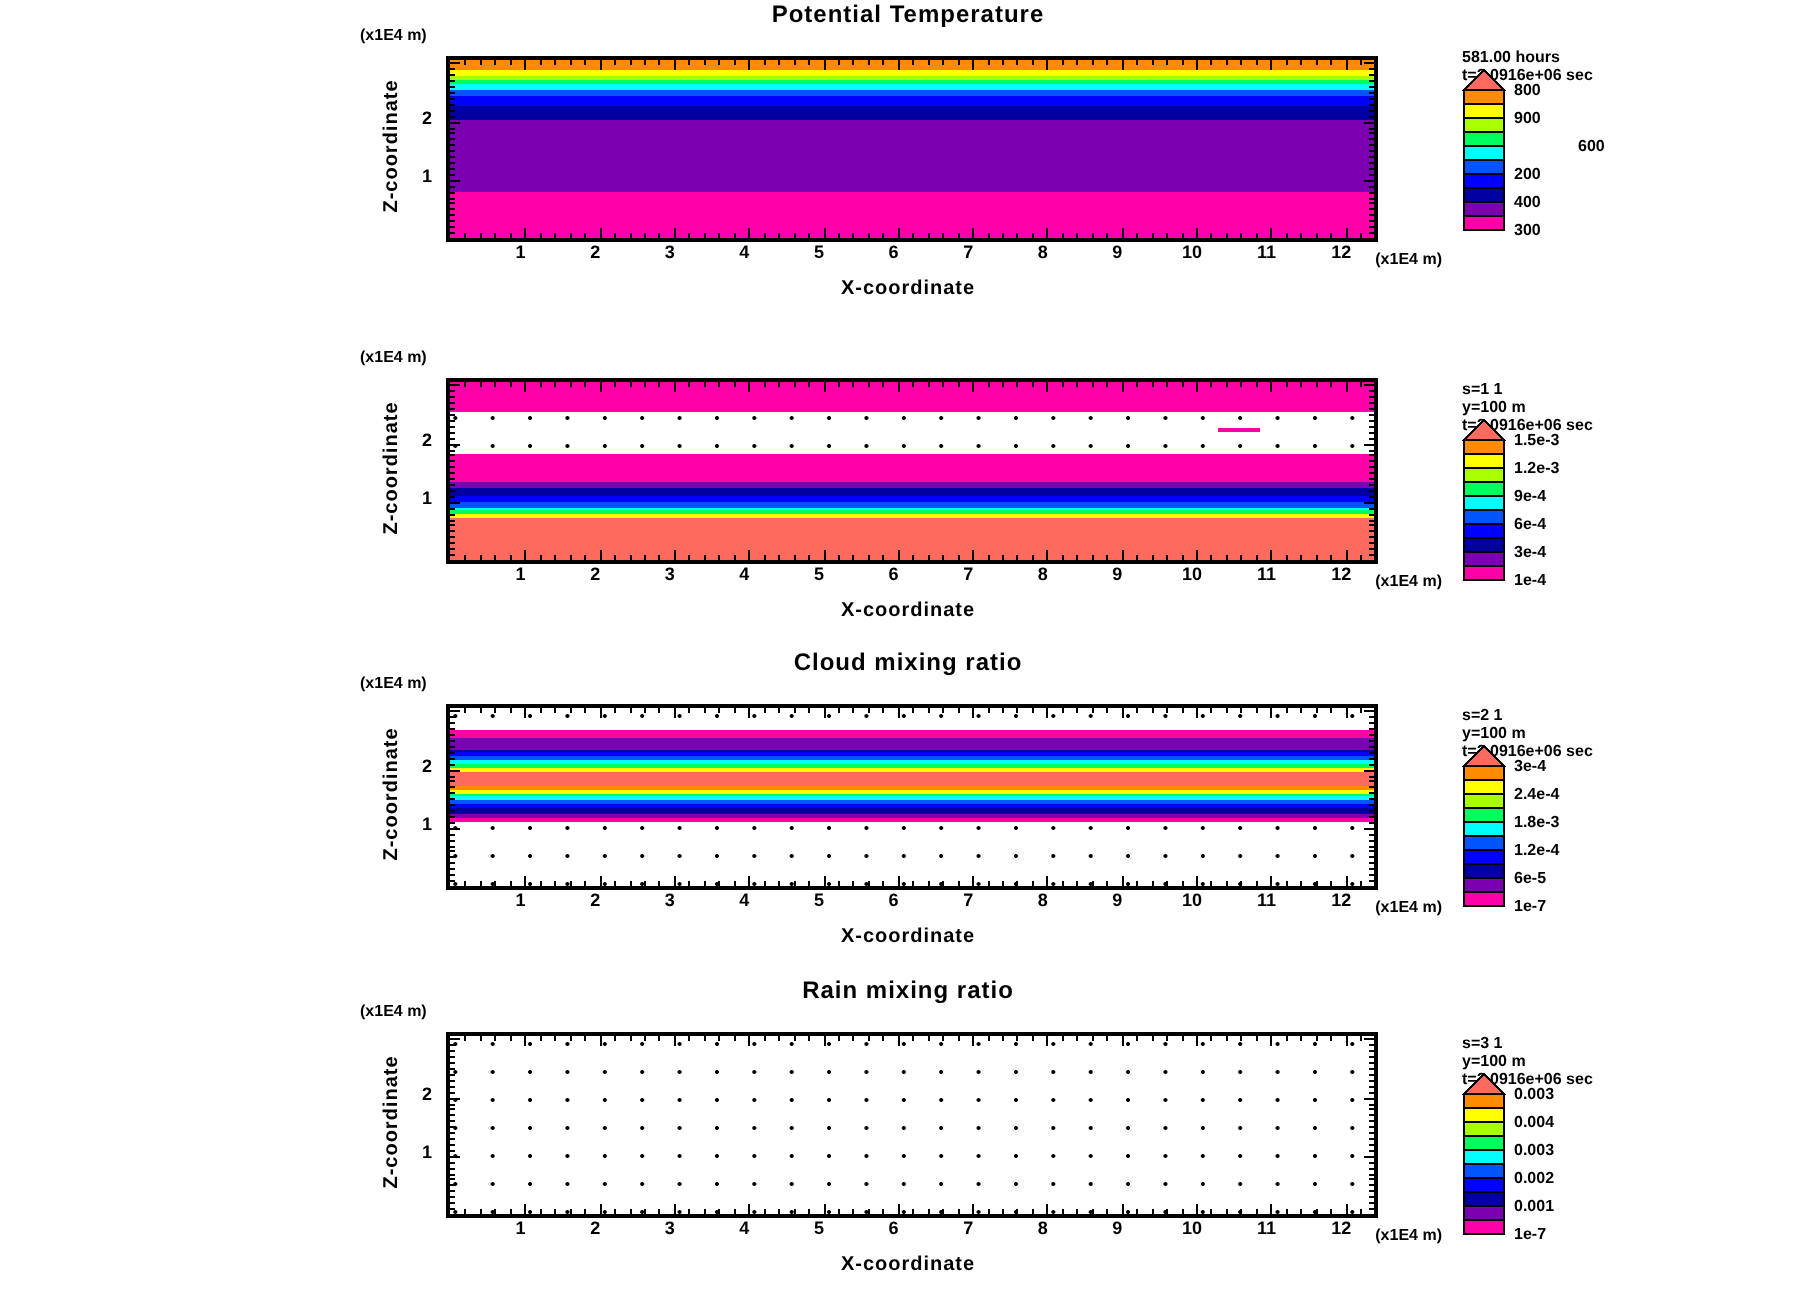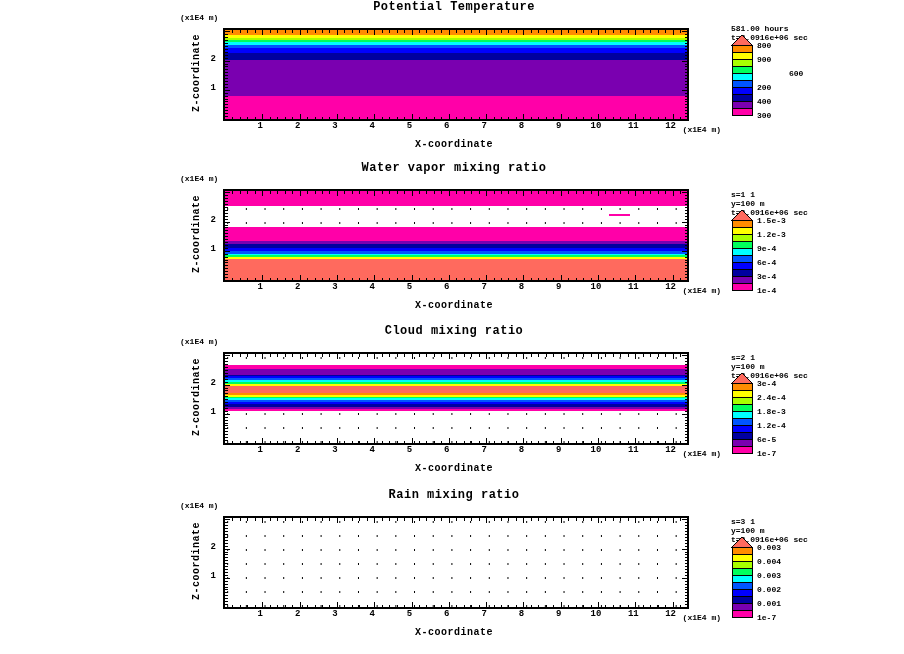--- a/index.html
+++ b/index.html
@@ -1,17 +1,17 @@
 <!DOCTYPE html>
 <html><head>
 <meta charset="utf-8">
 <style>
   html,body{margin:0;padding:0;background:#fff;}
   #fig{position:relative;width:904px;height:654px;background:#fff;overflow:hidden;
-       font-family:Liberation Mono, monospace;font-weight:bold;color:#000;}
+       font-family:Liberation Sans, sans-serif;font-weight:bold;color:#000;}
   .panel-title{position:absolute;font-size:12px;letter-spacing:.5px;transform:translateX(-50%);white-space:nowrap;}
   .lab8{position:absolute;font-size:8px;white-space:nowrap;}
   .lab8r{position:absolute;font-size:8px;white-space:nowrap;transform:translateX(-100%);}
   .tickl{position:absolute;font-size:9px;transform:translateX(-50%);}
   .ytickl{position:absolute;font-size:9px;transform:translate(-100%,-50%);}
   .cbl{position:absolute;font-size:8px;transform:translateY(-50%);white-space:nowrap;}
   .ylab{position:absolute;font-size:10px;transform:translate(-50%,-50%) rotate(-90deg);white-space:nowrap;letter-spacing:.5px;}
   .xlab{position:absolute;font-size:10px;transform:translateX(-50%);white-space:nowrap;letter-spacing:.5px;}
   .box{position:absolute;border:2px solid #000;background-color:#fff;
        background-image:radial-gradient(circle,#000 .9px,transparent 1.1px);
@@ -254,21 +254,20 @@
       <rect x="1" y="60" width="20" height="7" fill="#0000A0" stroke="#000" stroke-width="1"></rect>
       <rect x="1" y="67" width="20" height="7" fill="#7A00B0" stroke="#000" stroke-width="1"></rect>
       <rect x="1" y="74" width="20" height="7" fill="#FF00A8" stroke="#000" stroke-width="1"></rect>
     </svg>
     <div class="cbl" style="left:757px;top:45px;">800</div>
     <div class="cbl" style="left:757px;top:59px;">900</div>
     <div class="cbl" style="left:757px;top:73px;margin-left:32px;">600</div>
     <div class="cbl" style="left:757px;top:87px;">200</div>
     <div class="cbl" style="left:757px;top:101px;">400</div>
     <div class="cbl" style="left:757px;top:115px;">300</div>
-    <div class="panel-title" style="left:454px;top:161px;">Water vapor mixing ratio</div>
     <div class="lab8" style="left:180px;top:174px;">(x1E4 m)</div>
     <div class="ylab" style="left:196px;top:233.5px;">Z-coordinate</div>
     <div class="ytickl" style="left:216px;top:248.81967213114754px;">1</div>
     <div class="ytickl" style="left:216px;top:219.63934426229508px;">2</div>
     <div class="box" style="left:223px;top:189px;width:462px;height:89px;">
       <div class="band" style="top:67.99016393442622px;height:21.009836065573772px;background:#FF6A5E;"></div>
       <div class="band" style="top:65.94754098360656px;height:2.0426229508196743px;background:#FFFF00;"></div>
       <div class="band" style="top:64.48852459016393px;height:1.4590163934426212px;background:#00FF5C;"></div>
       <div class="band" style="top:62.73770491803278px;height:1.7508196721311493px;background:#00FFFF;"></div>
       <div class="band" style="top:60.40327868852459px;height:2.3344262295081957px;background:#0055FF;"></div>

